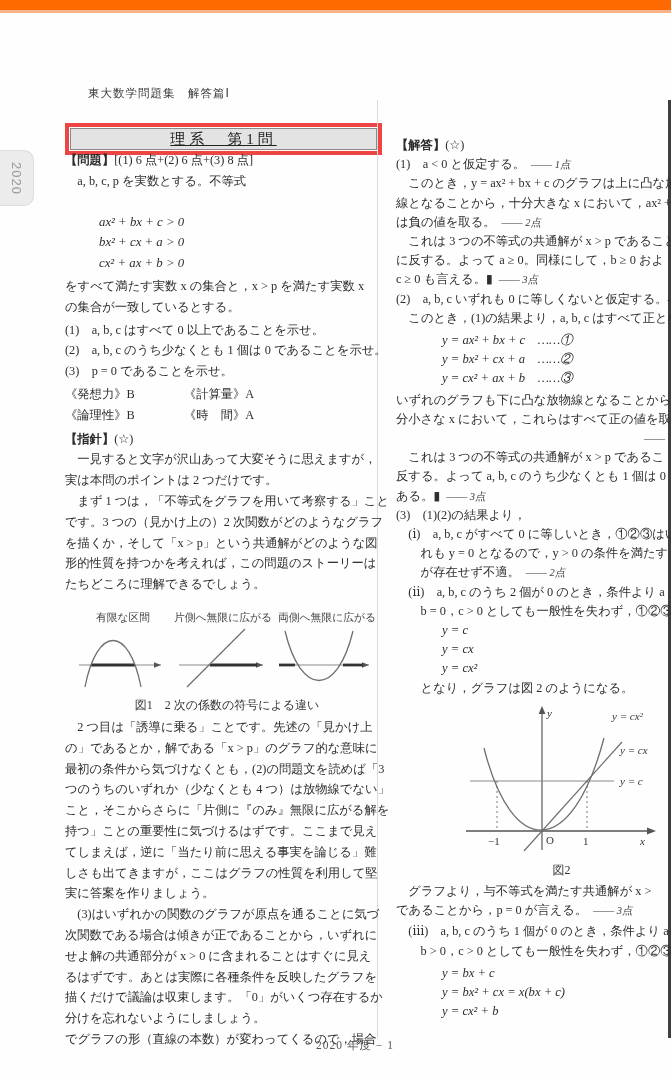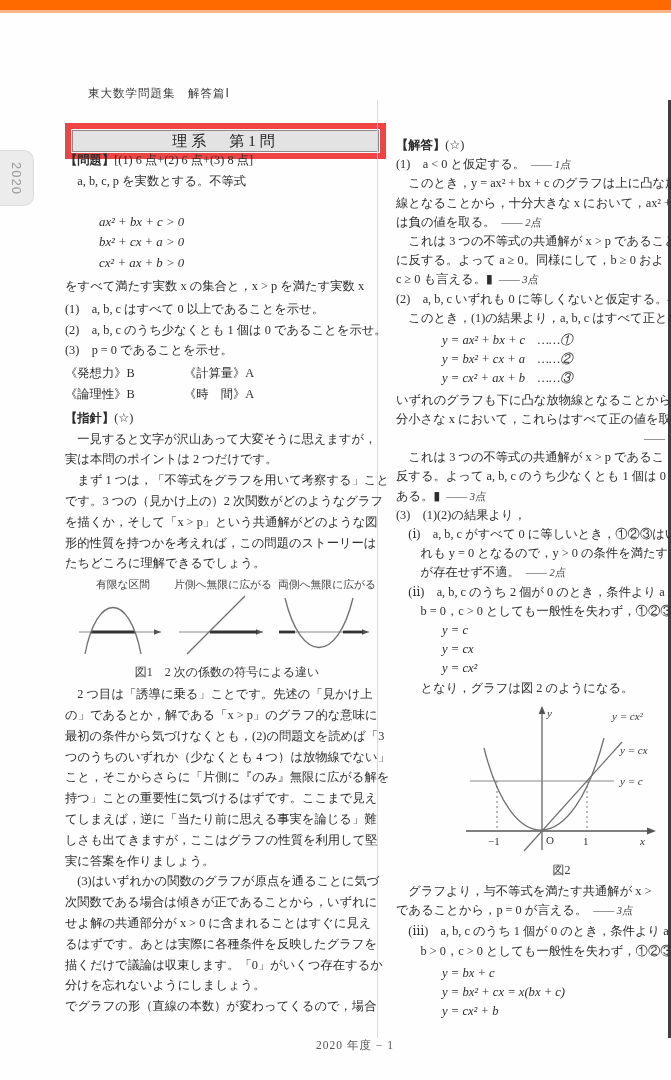--- a/index.html
+++ b/index.html
@@ -17,23 +17,23 @@
   .year-tab span{
     transform:rotate(90deg);color:#9b9b9b;font-size:13px;letter-spacing:1px;
     font-family:"Liberation Sans","DejaVu Sans",sans-serif;white-space:nowrap;
   }
   .doc-header{
     position:absolute;left:88px;top:86px;font-size:11.5px;font-weight:normal;
     font-family:"Liberation Sans","DejaVu Sans",sans-serif;color:#3a3a3a;letter-spacing:1px;
   }
   .title-box{
     position:absolute;left:65px;top:123px;width:309px;height:24px;background:#e3e3e3;
-    border:6px solid #ef4444;box-shadow:inset 0 0 0 1px #fbfbfb, inset 0 0 0 2px #8a8a8a;
+    border:4px solid #ef4444;box-shadow:inset 0 0 0 1px #fbfbfb, inset 0 0 0 2px #8a8a8a;
     display:flex;align-items:center;justify-content:center;
-    font-size:15px;letter-spacing:4px;color:#222;
+    font-size:15px;letter-spacing:4px;color:#222;text-decoration:underline;
   }
   .col{position:absolute;}
   .col.left{left:65px;top:150px;width:314px;}
   .col.right{left:396px;top:136px;width:275px;overflow:hidden;}
   .line{white-space:pre;font-size:12.3px;}
   .left .line{line-height:20.8px;}
   .right .line{line-height:19.2px;}
   .left .eq{margin-left:34px;font-style:italic;font-size:12.8px;}
   .right .eq{margin-left:46px;font-style:italic;font-size:12.6px;}
   .b{font-weight:bold;}
@@ -41,21 +41,21 @@
   .ra{text-align:right;padding-right:6px;}
   .divider{position:absolute;left:377px;top:100px;height:938px;width:1px;background:#dadada;}
   .right-edge{position:absolute;left:668px;top:100px;height:938px;width:3px;background:#3f3f3f;}
   .footer{
     position:absolute;left:40px;top:1038px;width:630px;text-align:center;
     font-size:11.5px;color:#555;letter-spacing:1px;
   }
   .fig{display:none;}
   #figure1{margin-left:12px;width:300px;margin-top:4px;}
   .fig1-labels{display:flex;width:300px;font-size:10.8px;color:#444;}
-  .fig1-labels div{text-align:center;}
+  .fig1-labels div{text-align:center;margin-top:12px;}
   .fig1-l0{width:92px;} .fig1-l1{width:108px;} .fig1-l2{width:100px;}
   .fig-caption{text-align:center;font-size:12px;color:#333;line-height:20px;}
   #figure1 .fig-caption{width:300px;margin-top:2px;}
   #figure2{margin-left:58px;width:215px;margin-top:6px;}
   #figure2 .fig-caption{width:215px;}
   svg text{font-family:"Liberation Serif","DejaVu Serif",serif;}
   .math-label{font-style:italic;font-size:11px;fill:#333;}
   .tick-label{font-size:11px;fill:#333;}
 </style>
 </head>
@@ -78,20 +78,21 @@
   <div class="divider"></div>
   <div class="right-edge"></div>
 
   <div class="col left" id="left-col">
       <div class="line"><span class="b">【問題】</span><span>[(1) 6 点+(2) 6 点+(3) 8 点]</span></div>
       <div class="line">　a, b, c, p を実数とする。不等式</div>
       <div class="line eq" style="margin-top: 20px;">ax² + bx + c &gt; 0</div>
       <div class="line eq">bx² + cx + a &gt; 0</div>
       <div class="line eq">cx² + ax + b &gt; 0</div>
       <div class="line" style="margin-top: 2px;">をすべて満たす実数 x の集合と，x &gt; p を満たす実数 x</div>
+      <div class="line">の集合が一致しているとする。</div>
       <div class="line" style="margin-top: 2px;">(1)　a, b, c はすべて 0 以上であることを示せ。</div>
       <div class="line">(2)　a, b, c のうち少なくとも 1 個は 0 であることを示せ。</div>
       <div class="line">(3)　p = 0 であることを示せ。</div>
       <div class="line" style="margin-top: 2px;">《発想力》B　　　　《計算量》A</div>
       <div class="line">《論理性》B　　　　《時　間》A</div>
       <div class="line" style="margin-top: 3px;"><span class="b">【指針】</span><span>(☆)</span></div>
       <div class="line">　一見すると文字が沢山あって大変そうに思えますが，</div>
       <div class="line">実は本問のポイントは 2 つだけです。</div>
       <div class="line">　まず 1 つは，「不等式をグラフを用いて考察する」こと</div>
       <div class="line">です。3 つの（見かけ上の）2 次関数がどのようなグラフ</div>

